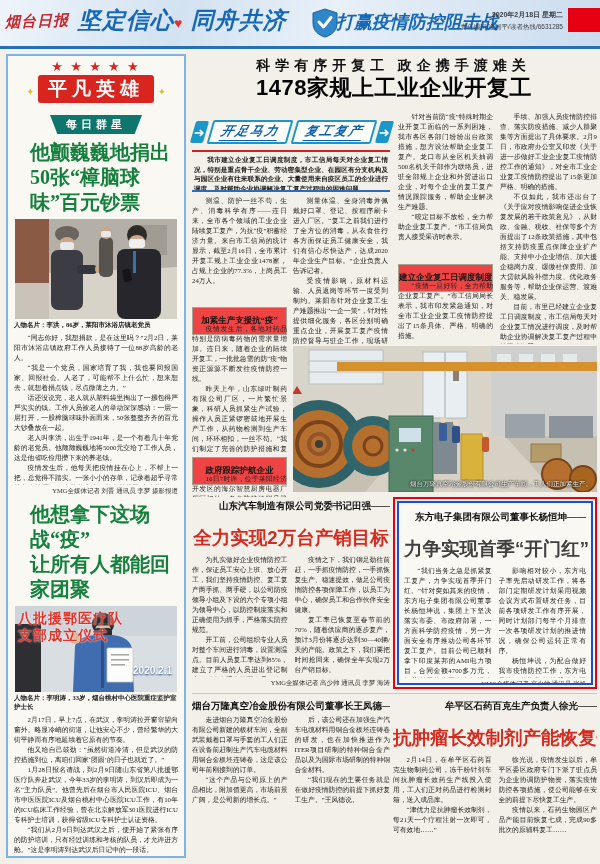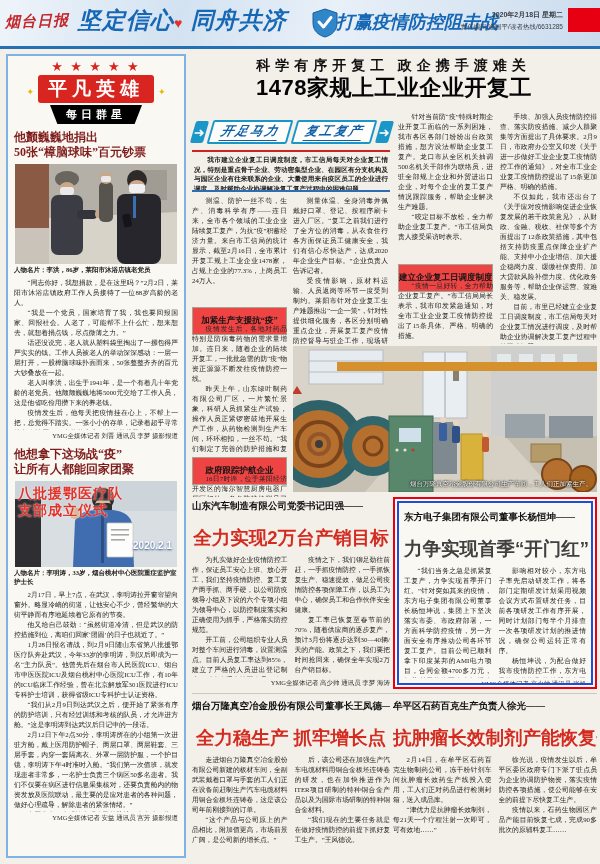--- a/index.html
+++ b/index.html
@@ -26,25 +26,25 @@
     display:flex;align-items:center;justify-content:center;padding-left:48px;}
   .bluerule{left:0;top:46px;width:600px;height:3px;background:#2470b3;}
 
   
   .leftcol{left:6px;top:54px;width:180px;height:804px;border:2px solid #7fb2e5;background:#faf8f2;
     padding:4px 6px;overflow:hidden;}
   .hero{width:100%;text-align:center;}
   .hero .stars{color:#d8251f;font-size:13px;letter-spacing:2px;line-height:1;}
   .hero .title{display:inline-block;background:#d8251f;color:#fff;font-family:"Liberation Sans",sans-serif;
     font-weight:900;font-size:19px;letter-spacing:5px;padding:1px 10px;border-radius:3px;margin-top:2px;}
-  .hero .ribbon{display:inline-block;background:#000000;color:#fff;font-family:"Liberation Sans",sans-serif;
-    font-weight:bold;font-size:11px;letter-spacing:4px;padding:2px 16px;margin-top:2px;
+  .hero .ribbon{display:inline-block;background:#0f766e;color:#fff;font-family:"Liberation Sans",sans-serif;
+    font-weight:bold;font-size:11px;letter-spacing:4px;padding:2px 16px;margin-top:12px;
     clip-path:polygon(0 0,100% 0,92% 100%,8% 100%);}
   .hero .spark{color:#e8b400;font-size:9px;}
-  .lh1,.lh2{font-weight:bold;font-size:12px;line-height:1.25;color:#7f1d1d;margin:6px 0 4px 0;}
+  .lh1,.lh2{font-weight:bold;font-size:20px;line-height:1.25;color:#15803d;margin:6px 0 4px 16px;}
   .lphoto{width:100%;display:block;}
   .pcaption{font-size:6.5px;font-weight:bold;color:#222;margin:2px 0 3px 0;}
   .lbody{font-size:6.8px;line-height:1.47;text-align:justify;overflow:hidden;}
   .lbody p{margin:0;text-indent:2em;}
   .lbody1{height:152px;}
   .lbody2{height:222px;}
   .byline{font-size:6.5px;color:#333;text-align:right;margin:2px 0 0 0;}
   .photo2wrap{position:relative;}
   .ph2t1{position:absolute;left:4px;top:4px;color:#e2332a;font-family:"Liberation Sans",sans-serif;
     font-weight:900;font-size:14px;letter-spacing:1px;text-shadow:0 0 2px #fff;line-height:1.2;}
@@ -75,21 +75,21 @@
   .subhead{border:1px solid #a9a294;background:#ef4444;text-align:center;
     font-weight:bold;font-size:8.5px;color:#151515;padding:7px 0;overflow:hidden;white-space:nowrap;}
 
   
   .mainphoto{left:293px;top:346px;width:304px;height:146px;overflow:hidden;}
   .mpcaption{position:absolute;right:5px;bottom:3px;color:#fff;font-size:6.5px;
     text-shadow:0 0 2px #000,0 0 2px #000;}
 
   
   .sub{overflow:hidden;}
-  .skicker{text-align:left;font-weight:bold;font-size:9.5px;color:#111;margin:0 0 2px 0;white-space:nowrap;}
+  .skicker{text-align:right;font-weight:bold;font-size:9.5px;color:#111;margin:0 0 2px 0;white-space:nowrap;}
   .shead{text-align:center;font-family:"Liberation Sans",sans-serif;font-weight:900;font-size:18.5px;
     margin:12px 0 5px 0;white-space:nowrap;}
   .shead.red{color:#d42b20;}
   .shead.black{color:#404040;}
   .scols{display:flex;gap:7px;}
   .scols .ncol{flex:1;}
   .redbox{left:393px;top:497px;width:204px;height:192px;border:2px solid #e60012;padding:2px;background:#faf8f2;}
   .redbox .inner{border:2px solid #1d4ed8;height:100%;box-sizing:border-box;padding:8px 5px 3px 5px;overflow:hidden;}
   .divider{left:192px;top:693px;width:405px;height:1px;background:#cfc8ba;}
 </style>
@@ -338,21 +338,20 @@
       </div>
     </div>
     <div class="byline">YMG全媒体记者 高少帅 通讯员 张旭</div>
   </div>
 </div>
 
 <div class="abs divider"></div>
 
 <div class="abs sub" style="left:192px;top:700px;width:198px;height:162px;">
   <div class="skicker">烟台万隆真空冶金股份有限公司董事长王凤德——</div>
-  <div class="shead red">全力稳生产 抓牢增长点</div>
   <div class="scols">
     <div class="ncol" style="height:118px;">
       <p>走进烟台万隆真空冶金股份有限公司新建的板材车间，全副武装戴着口罩与手套的工人们正在设备前赶制生产汽车电缆材料用铜合金板坯连铸卷，这是该公司年前刚接到的订单。</p>
       <p>“这个产品与公司原上的产品相比，附加值更高，市场前景广阔，是公司新的增长点。”</p>
     </div>
     <div class="ncol" style="height:118px;">
       <p>后，该公司还在加强生产汽车电缆材料用铜合金板坯连铸卷的研发，也在加快推进作为ITER项目研制的特种铜合金产品以及为国际市场研制的特种铜合金材料。</p>
       <p>“我们现在的主要任务就是在做好疫情防控的前提下抓好复工生产。”王凤德说。</p>
     </div>
   </div>

